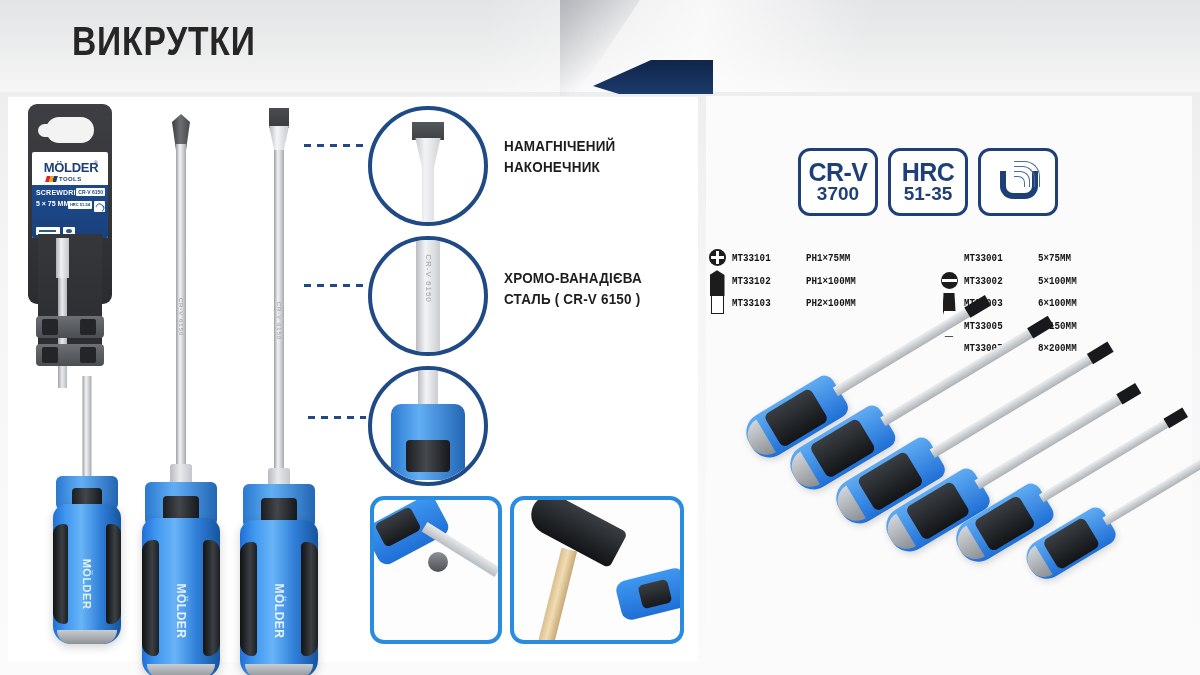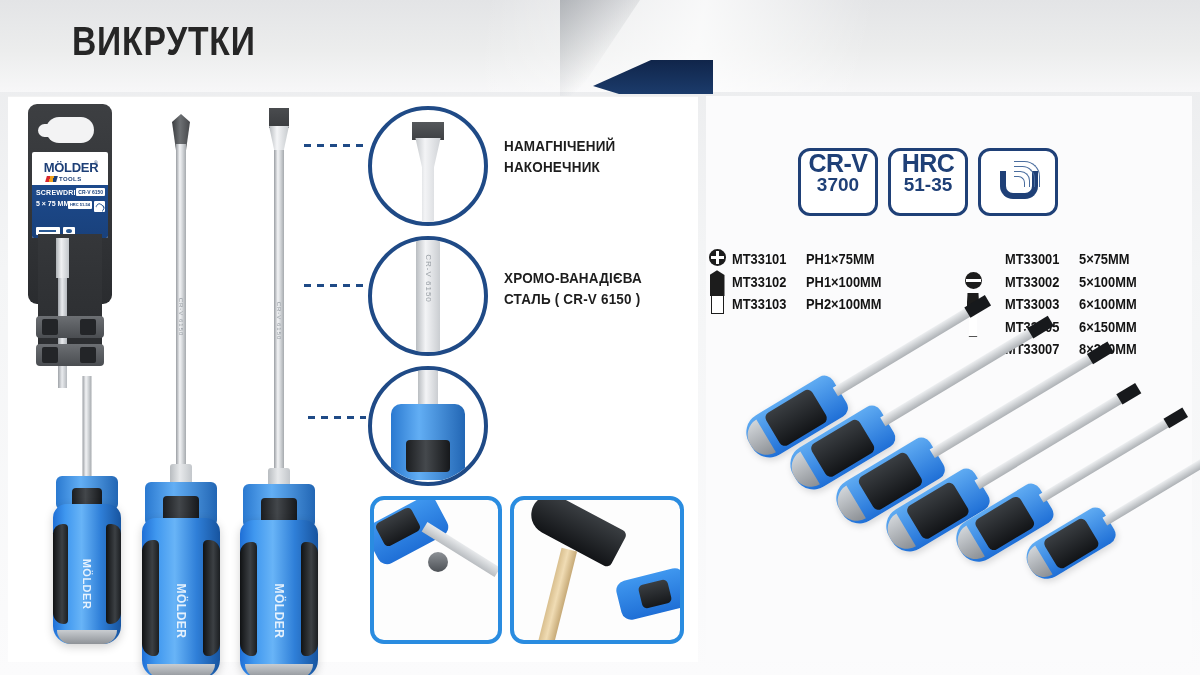--- a/index.html
+++ b/index.html
@@ -137,21 +137,21 @@
   .callout-text div{transform:scaleX(.93);transform-origin:left center;}
 
   
   .photo-wrap{position:absolute;display:flex;gap:8px;}
   .photo{position:relative;border:4px solid #2a8ce0;border-radius:14px;background:#fdfdfd;overflow:hidden;}
 
   
   .right-panel{position:absolute;left:706px;top:96px;width:486px;height:566px;background:#fbfbfc;}
   .badges{position:absolute;left:92px;top:52px;display:flex;gap:10px;}
   .badge{width:74px;height:62px;border:3px solid #1f4077;border-radius:12px;background:#fff;
-         display:flex;flex-direction:column;align-items:center;justify-content:flex-start;}
+         display:flex;flex-direction:column;align-items:center;justify-content:center;}
   .badge .b1{font-size:25px;font-weight:bold;color:#1f4077;line-height:24px;letter-spacing:-.5px;}
   .badge .b2{font-size:19px;font-weight:bold;color:#1f4077;line-height:20px;}
   .badge.mag{justify-content:center;}
   .magnet{position:relative;width:40px;height:34px;}
   .magnet .u{position:absolute;left:2px;bottom:0;width:26px;height:22px;
         border:6px solid #1f4077;border-top:none;border-radius:0 0 13px 13px;}
   .magnet .arc{position:absolute;border:1.6px solid #4a6d9e;border-bottom:none;border-left:none;
         border-radius:0 60% 0 0;}
 
   .list-row{position:absolute;display:flex;}
@@ -164,22 +164,22 @@
   .fl-head:after{content:"";position:absolute;left:1px;top:7px;width:15px;height:3px;background:#fff;}
   .bit-ph{margin-top:4px;width:15px;height:44px;position:relative;}
   .bit-ph .b-dark{position:absolute;left:0;top:0;width:15px;height:26px;background:#1c1c1c;
         clip-path:polygon(50% 0,100% 18%,100% 100%,0 100%,0 18%);}
   .bit-ph .b-light{position:absolute;left:1px;top:25px;width:13px;height:19px;background:#fff;border:1.5px solid #1c1c1c;box-sizing:border-box;}
   .bit-fl{margin-top:4px;width:15px;height:44px;position:relative;}
   .bit-fl .b-dark{position:absolute;left:1px;top:0;width:13px;height:18px;background:#1c1c1c;
         clip-path:polygon(8% 0,92% 0,100% 100%,0 100%);}
   .bit-fl .b-light{position:absolute;left:1px;top:17px;width:13px;height:27px;background:#fff;
         border:1.5px solid #1c1c1c;box-sizing:border-box;clip-path:polygon(0 0,100% 0,82% 30%,82% 100%,18% 100%,18% 30%);}
-  .codes{font-family:Liberation Sans, sans-serif;
-        font-weight:bold;font-size:14px;line-height:22.5px;color:#141414;}
+  .codes{font-family:Liberation Mono, monospace;
+        font-weight:bold;font-size:10px;line-height:22.5px;color:#141414;}
   .codes .r{display:flex;}
   .codes .c1{width:74px;transform:scaleX(.92);transform-origin:left center;}
   .codes .c2{transform:scaleX(.92);transform-origin:left center;}
 
   .set-photo{position:absolute;left:20px;top:300px;width:470px;height:250px;}
 </style>
 </head>
 <body>
 
 <div class="page">
@@ -364,21 +364,21 @@
           <span class="c1">MT33102</span>
           <span class="c2">PH1×100MM</span>
         </div>
         <div class="r">
           <span class="c1">MT33103</span>
           <span class="c2">PH2×100MM</span>
         </div>
       </div>
     </div>
 
-    <div class="list-row" style="left:252px;top:152px;gap:17px;">
+    <div class="list-row" style="left:228px;top:152px;">
       <div class="icon-col">
         <div class="fl-head"></div>
         <div class="bit-fl">
           <div class="b-dark"></div>
           <div class="b-light"></div>
         </div>
       </div>
       <div class="codes">
         <div class="r">
           <span class="c1">MT33001</span>

